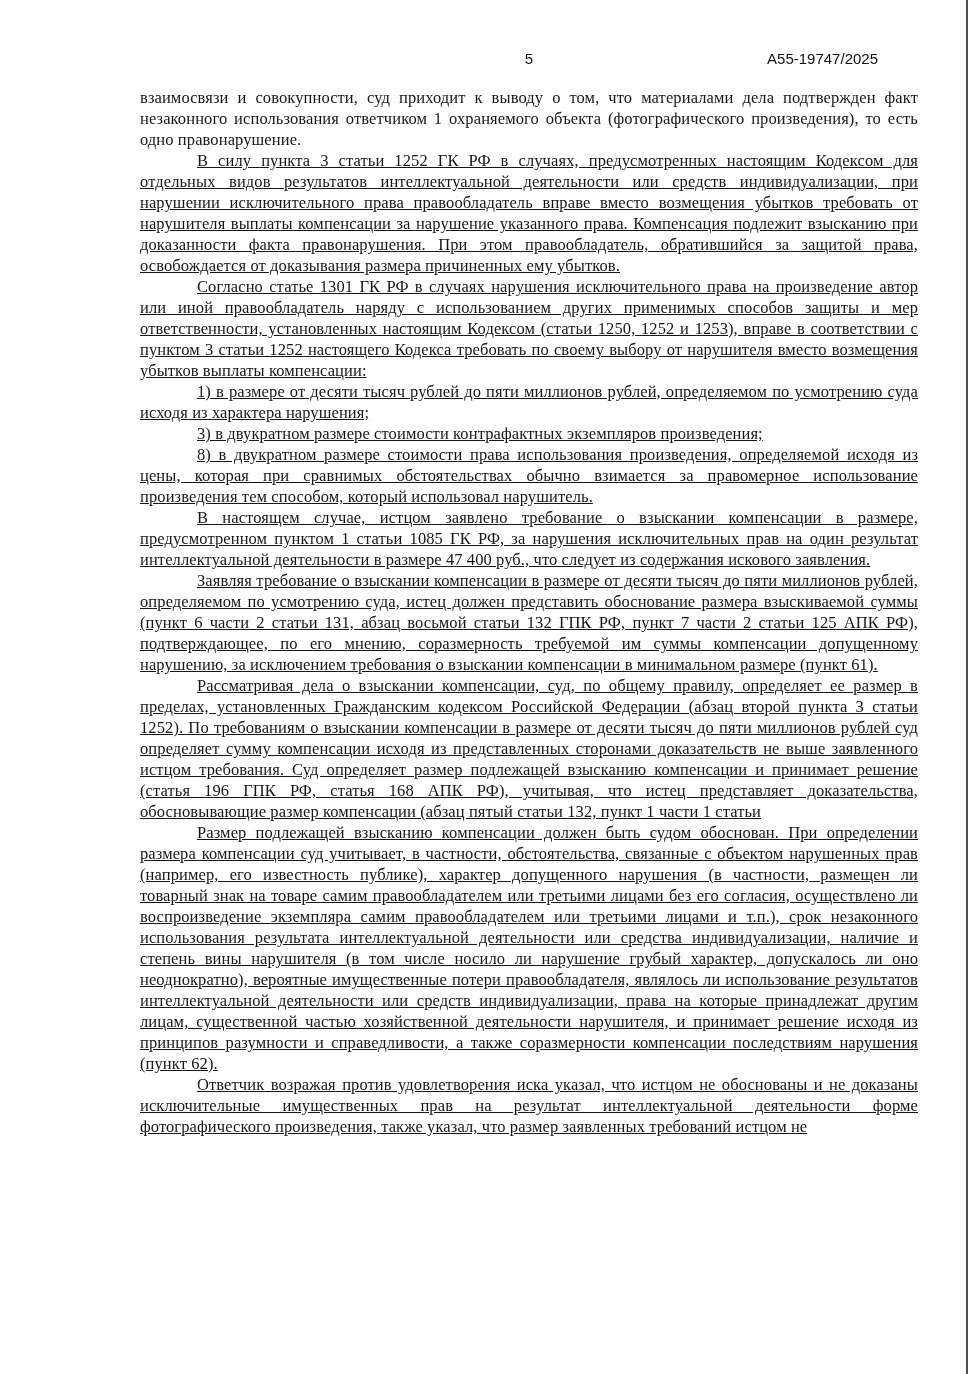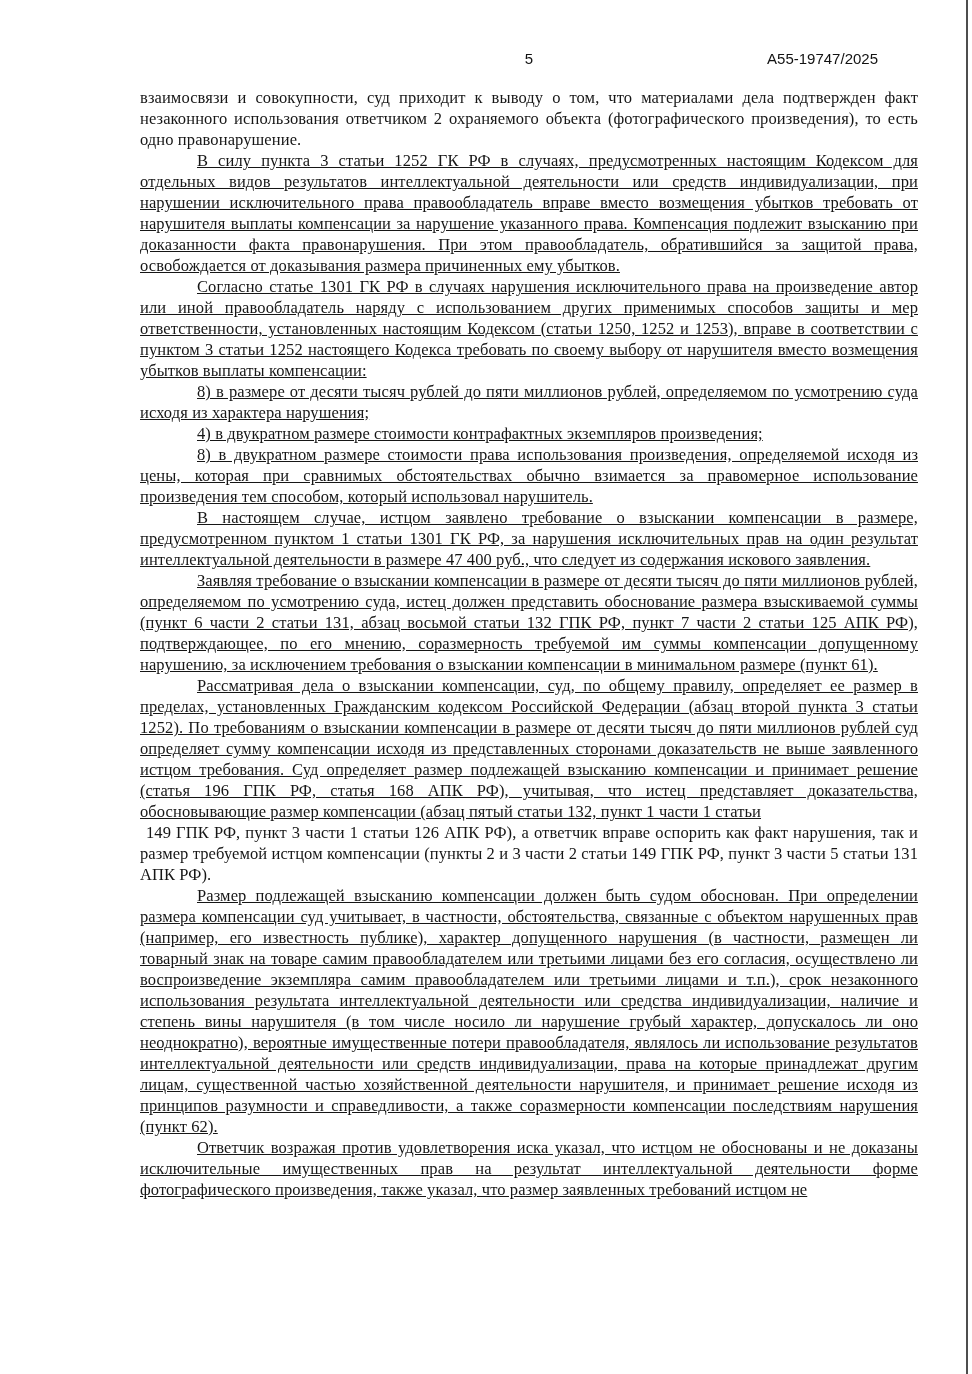--- a/index.html
+++ b/index.html
@@ -71,26 +71,25 @@
 
 <div class="page">
   <div class="edge-line"></div>
 
   <div class="header">
     <div class="page-num">5</div>
     <div class="case-num">А55-19747/2025</div>
   </div>
 
   <div class="content">
-      <p class="ind-none">взаимосвязи и совокупности, суд приходит к выводу о том, что материалами дела подтвержден факт незаконного использования ответчиком 2 охраняемого объекта (фотографического произведения), то есть одно правонарушение.</p>
+      <p class="ind-none">взаимосвязи и совокупности, суд приходит к выводу о том, что материалами дела подтвержден факт незаконного использования ответчиком 1 охраняемого объекта (фотографического произведения), то есть одно правонарушение.</p>
       <p class="ind-normal">В силу пункта 3 статьи 1252 ГК РФ в случаях, предусмотренных настоящим Кодексом для отдельных видов результатов интеллектуальной деятельности или средств индивидуализации, при нарушении исключительного права правообладатель вправе вместо возмещения убытков требовать от нарушителя выплаты компенсации за нарушение указанного права. Компенсация подлежит взысканию при доказанности факта правонарушения. При этом правообладатель, обратившийся за защитой права, освобождается от доказывания размера причиненных ему убытков.</p>
       <p class="ind-normal">Согласно статье 1301 ГК РФ в случаях нарушения исключительного права на произведение автор или иной правообладатель наряду с использованием других применимых способов защиты и мер ответственности, установленных настоящим Кодексом (статьи 1250, 1252 и 1253), вправе в соответствии с пунктом 3 статьи 1252 настоящего Кодекса требовать по своему выбору от нарушителя вместо возмещения убытков выплаты компенсации:</p>
-      <p class="ind-normal">8) в размере от десяти тысяч рублей до пяти миллионов рублей, определяемом по усмотрению суда исходя из характера нарушения;</p>
-      <p class="ind-normal">4) в двукратном размере стоимости контрафактных экземпляров произведения;</p>
+      <p class="ind-normal">1) в размере от десяти тысяч рублей до пяти миллионов рублей, определяемом по усмотрению суда исходя из характера нарушения;</p>
+      <p class="ind-normal">3) в двукратном размере стоимости контрафактных экземпляров произведения;</p>
       <p class="ind-normal">8) в двукратном размере стоимости права использования произведения, определяемой исходя из цены, которая при сравнимых обстоятельствах обычно взимается за правомерное использование произведения тем способом, который использовал нарушитель.</p>
-      <p class="ind-normal">В настоящем случае, истцом заявлено требование о взыскании компенсации в размере, предусмотренном пунктом 1 статьи 1301 ГК РФ, за нарушения исключительных прав на один результат интеллектуальной деятельности в размере 47 400 руб., что следует из содержания искового заявления.</p>
+      <p class="ind-normal">В настоящем случае, истцом заявлено требование о взыскании компенсации в размере, предусмотренном пунктом 1 статьи 1085 ГК РФ, за нарушения исключительных прав на один результат интеллектуальной деятельности в размере 47 400 руб., что следует из содержания искового заявления.</p>
       <p class="ind-normal">Заявляя требование о взыскании компенсации в размере от десяти тысяч до пяти миллионов рублей, определяемом по усмотрению суда, истец должен представить обоснование размера взыскиваемой суммы (пункт 6 части 2 статьи 131, абзац восьмой статьи 132 ГПК РФ, пункт 7 части 2 статьи 125 АПК РФ), подтверждающее, по его мнению, соразмерность требуемой им суммы компенсации допущенному нарушению, за исключением требования о взыскании компенсации в минимальном размере (пункт 61).</p>
       <p class="ind-normal">Рассматривая дела о взыскании компенсации, суд, по общему правилу, определяет ее размер в пределах, установленных Гражданским кодексом Российской Федерации (абзац второй пункта 3 статьи 1252). По требованиям о взыскании компенсации в размере от десяти тысяч до пяти миллионов рублей суд определяет сумму компенсации исходя из представленных сторонами доказательств не выше заявленного истцом требования. Суд определяет размер подлежащей взысканию компенсации и принимает решение (статья 196 ГПК РФ, статья 168 АПК РФ), учитывая, что истец представляет доказательства, обосновывающие размер компенсации (абзац пятый статьи 132, пункт 1 части 1 статьи</p>
-      <p class="ind-small">149 ГПК РФ, пункт 3 части 1 статьи 126 АПК РФ), а ответчик вправе оспорить как факт нарушения, так и размер требуемой истцом компенсации (пункты 2 и 3 части 2 статьи 149 ГПК РФ, пункт 3 части 5 статьи 131 АПК РФ).</p>
       <p class="ind-normal">Размер подлежащей взысканию компенсации должен быть судом обоснован. При определении размера компенсации суд учитывает, в частности, обстоятельства, связанные с объектом нарушенных прав (например, его известность публике), характер допущенного нарушения (в частности, размещен ли товарный знак на товаре самим правообладателем или третьими лицами без его согласия, осуществлено ли воспроизведение экземпляра самим правообладателем или третьими лицами и т.п.), срок незаконного использования результата интеллектуальной деятельности или средства индивидуализации, наличие и степень вины нарушителя (в том числе носило ли нарушение грубый характер, допускалось ли оно неоднократно), вероятные имущественные потери правообладателя, являлось ли использование результатов интеллектуальной деятельности или средств индивидуализации, права на которые принадлежат другим лицам, существенной частью хозяйственной деятельности нарушителя, и принимает решение исходя из принципов разумности и справедливости, а также соразмерности компенсации последствиям нарушения (пункт 62).</p>
       <p class="ind-normal">Ответчик возражая против удовлетворения иска указал, что истцом не обоснованы и не доказаны исключительные имущественных прав на результат интеллектуальной деятельности форме фотографического произведения, также указал, что размер заявленных требований истцом не</p>
     </div>
 </div>
 
 </body></html>

